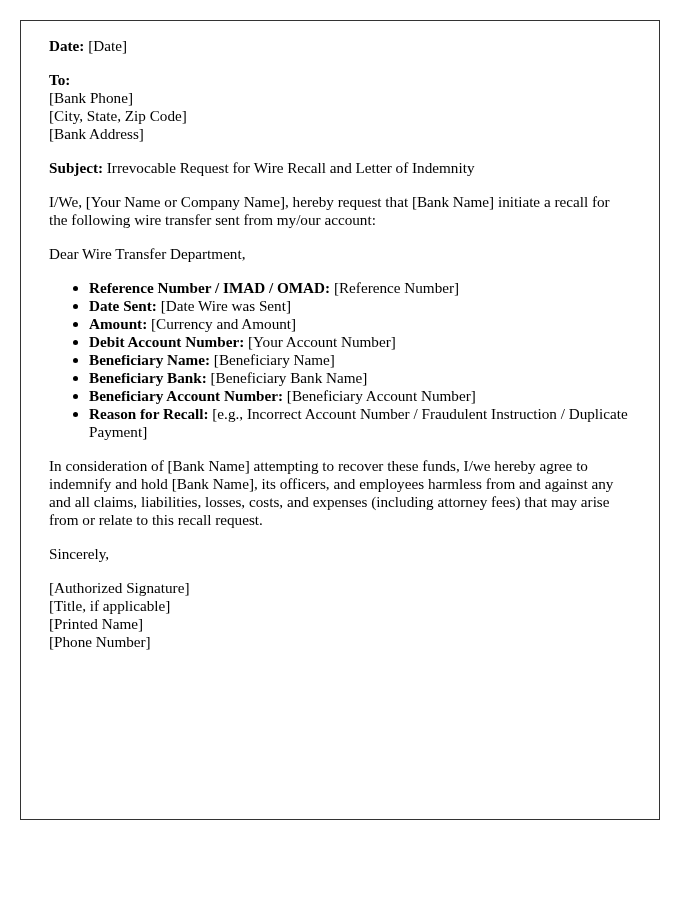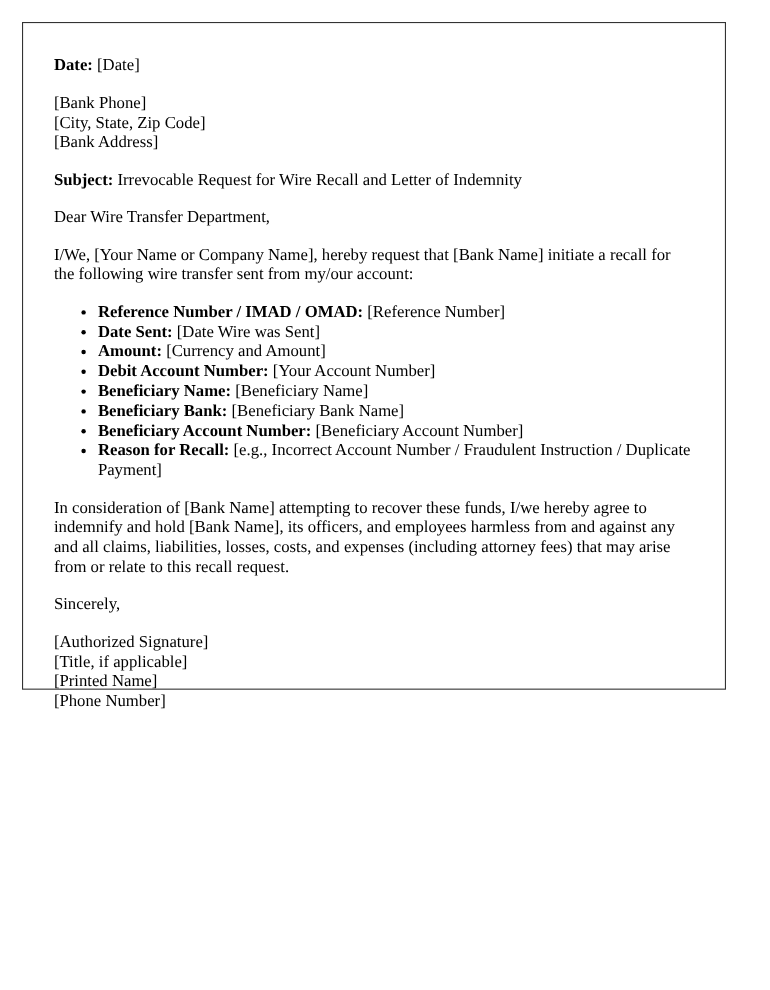--- a/index.html
+++ b/index.html
@@ -1,47 +1,48 @@
 <!DOCTYPE html>
 <html><head>
 <meta charset="utf-8">
 <style>
   html, body { margin: 0; padding: 0; background: #ffffff; }
   body { width: 700px; height: 900px; position: relative; font-family: "Liberation Serif", "DejaVu Serif", serif; color: #000; }
   .letter {
     position: absolute; left: 20px; top: 20px;
-    width: 640px; height: 607px;
+    width: 640px; height: 800px;
     border: 1px solid #333;
     box-sizing: border-box;
-    padding: 30px 28px 0 28px;
+    padding: 16px 28px 0 28px;
     font-size: 15.2px; line-height: 18px;
   }
   p { margin: 0 0 16px 0; }
   b { font-weight: bold; }
   ul { margin: 0 0 16px 0; padding-left: 40px; }
   li { margin: 0; font-family: Liberation Serif, serif; }
   .block div { line-height: 18px; }
 </style>
 </head>
 <body>
 
 <div class="letter">
   <p><b>Date:</b> <span>[Date]</span></p>
 
   <div class="block" style="margin-bottom:16px;">
+    <div><b>To:</b></div>
     <div>[Bank Phone]</div>
     <div>[City, State, Zip Code]</div>
     <div>[Bank Address]</div>
   </div>
 
   <p><b>Subject:</b> <span>Irrevocable Request for Wire Recall and Letter of Indemnity</span></p>
 
+  <p>I/We, [Your Name or Company Name], hereby request that [Bank Name] initiate a recall for the following wire transfer sent from my/our account:</p>
+
   <p>Dear Wire Transfer Department,</p>
-
-  <p>I/We, [Your Name or Company Name], hereby request that [Bank Name] initiate a recall for the following wire transfer sent from my/our account:</p>
 
   <ul>
     <li><b>Reference Number / IMAD / OMAD:</b> <span>[Reference Number]</span></li>
     <li><b>Date Sent:</b> <span>[Date Wire was Sent]</span></li>
     <li><b>Amount:</b> <span>[Currency and Amount]</span></li>
     <li><b>Debit Account Number:</b> <span>[Your Account Number]</span></li>
     <li><b>Beneficiary Name:</b> <span>[Beneficiary Name]</span></li>
     <li><b>Beneficiary Bank:</b> <span>[Beneficiary Bank Name]</span></li>
     <li><b>Beneficiary Account Number:</b> <span>[Beneficiary Account Number]</span></li>
     <li><b>Reason for Recall:</b> <span>[e.g., Incorrect Account Number / Fraudulent Instruction / Duplicate Payment]</span></li>

